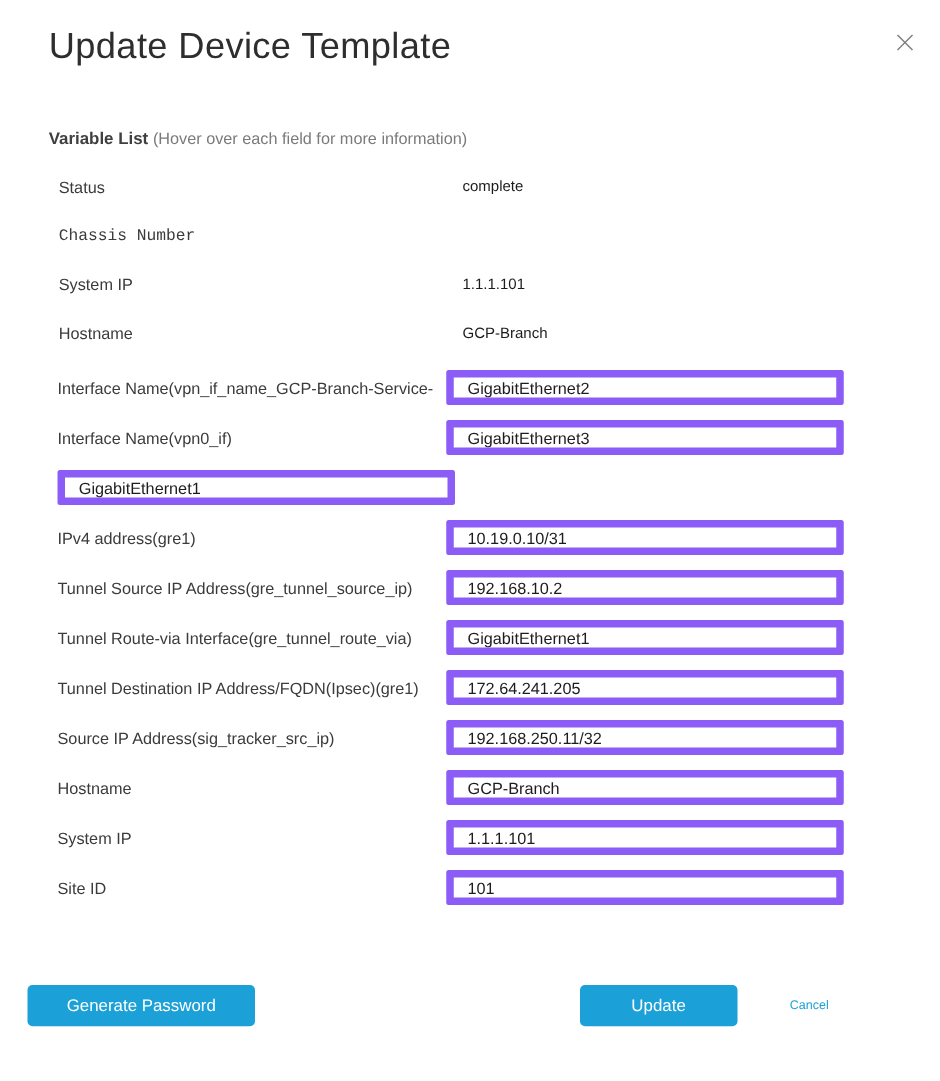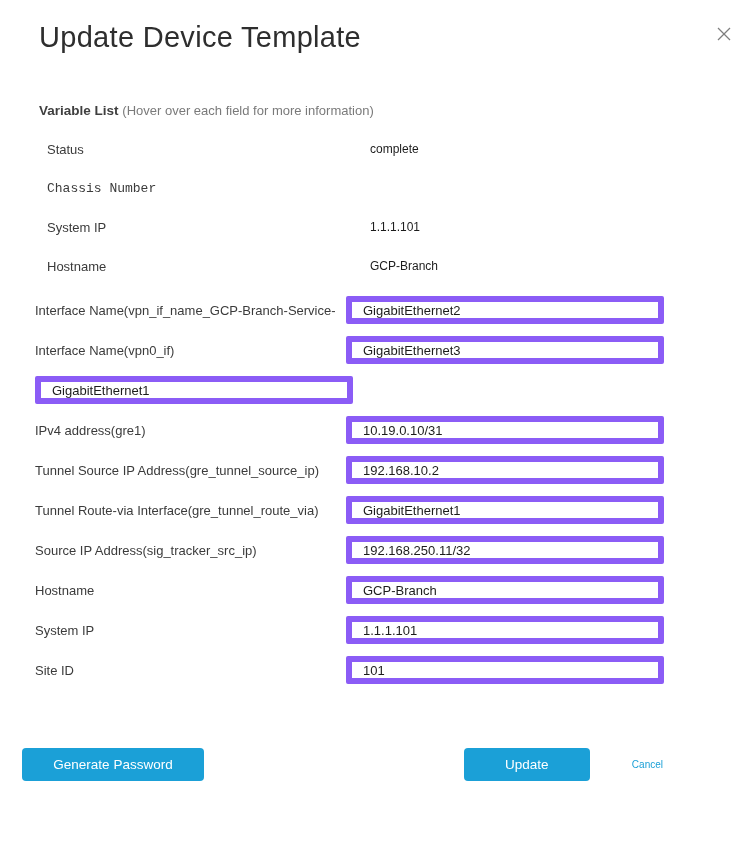--- a/index.html
+++ b/index.html
@@ -25,21 +25,21 @@
   .static-row { display:flex; align-items:center; height:18px; margin-bottom:21px;
     padding-left:47px; }
   .static-row:nth-child(2) { margin-top:18px;font-family:Liberation Mono, monospace; }
 
   .field-label { width:311px; flex-shrink:0; font-size:13px; color:#3b3b3b;
     white-space:nowrap; overflow:hidden; }
   .field-value { padding-left:12px; font-size:12px; color:#1c1c1c; white-space:nowrap; }
 
   .input-rows { margin-top:16px; }
   .input-row { display:flex; align-items:center; height:28px; margin-bottom:12px;
-    padding-left:35px; }
+    padding-left:46px; }
   .field-input { width:318px; height:28px; border:6px solid #8b5cf6; border-radius:2px;
     padding:0 11px; font-size:13px; color:#1c1c1c; background:#fff; outline:none;
     font-family:inherit; }
 
   .footer { display:flex; align-items:center; margin-top:64px;
     padding:0 89px 0 22px; }
   .btn { border:none; border-radius:4px; background:var(--accent); color:#fff;
     font-size:13.5px; font-family:inherit; cursor:pointer; height:33px; }
   .btn-generate { width:182px; }
   .btn-update { width:126px; margin-left:auto; }
@@ -110,20 +110,24 @@
   <div class="input-row">
     <span class="field-label">Tunnel Source IP Address(gre_tunnel_source_ip)</span>
     <input type="text" class="field-input" value="192.168.10.2" style="">
   </div>
 
   <div class="input-row">
     <span class="field-label">Tunnel Route-via Interface(gre_tunnel_route_via)</span>
     <input type="text" class="field-input" value="GigabitEthernet1" style="">
   </div>
 
+  <div class="input-row">
+    <span class="field-label">Tunnel Destination IP Address/FQDN(Ipsec)(gre1)</span>
+    <input type="text" class="field-input" value="172.64.241.205" style="">
+  </div>
 
   <div class="input-row">
     <span class="field-label">Source IP Address(sig_tracker_src_ip)</span>
     <input type="text" class="field-input" value="192.168.250.11/32" style="">
   </div>
 
   <div class="input-row">
     <span class="field-label">Hostname</span>
     <input type="text" class="field-input" value="GCP-Branch" style="">
   </div>

